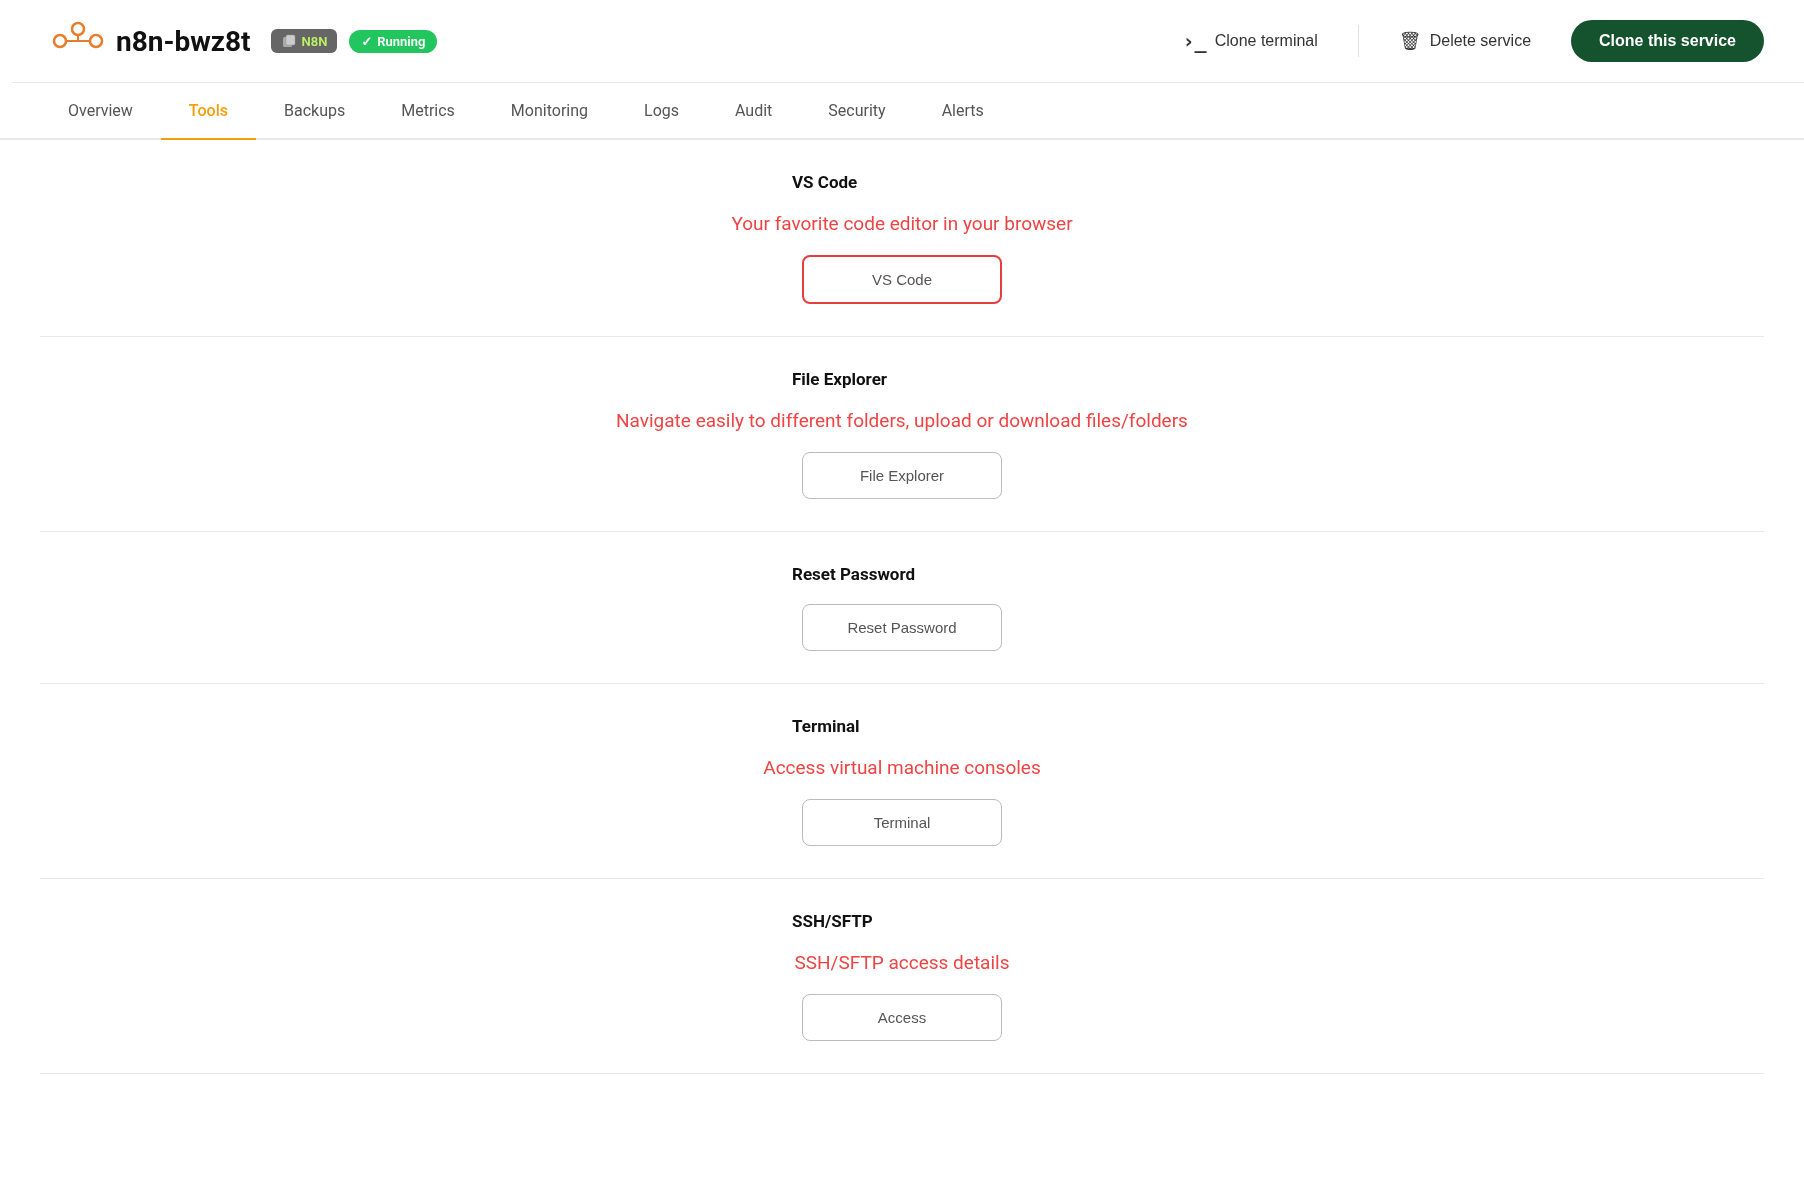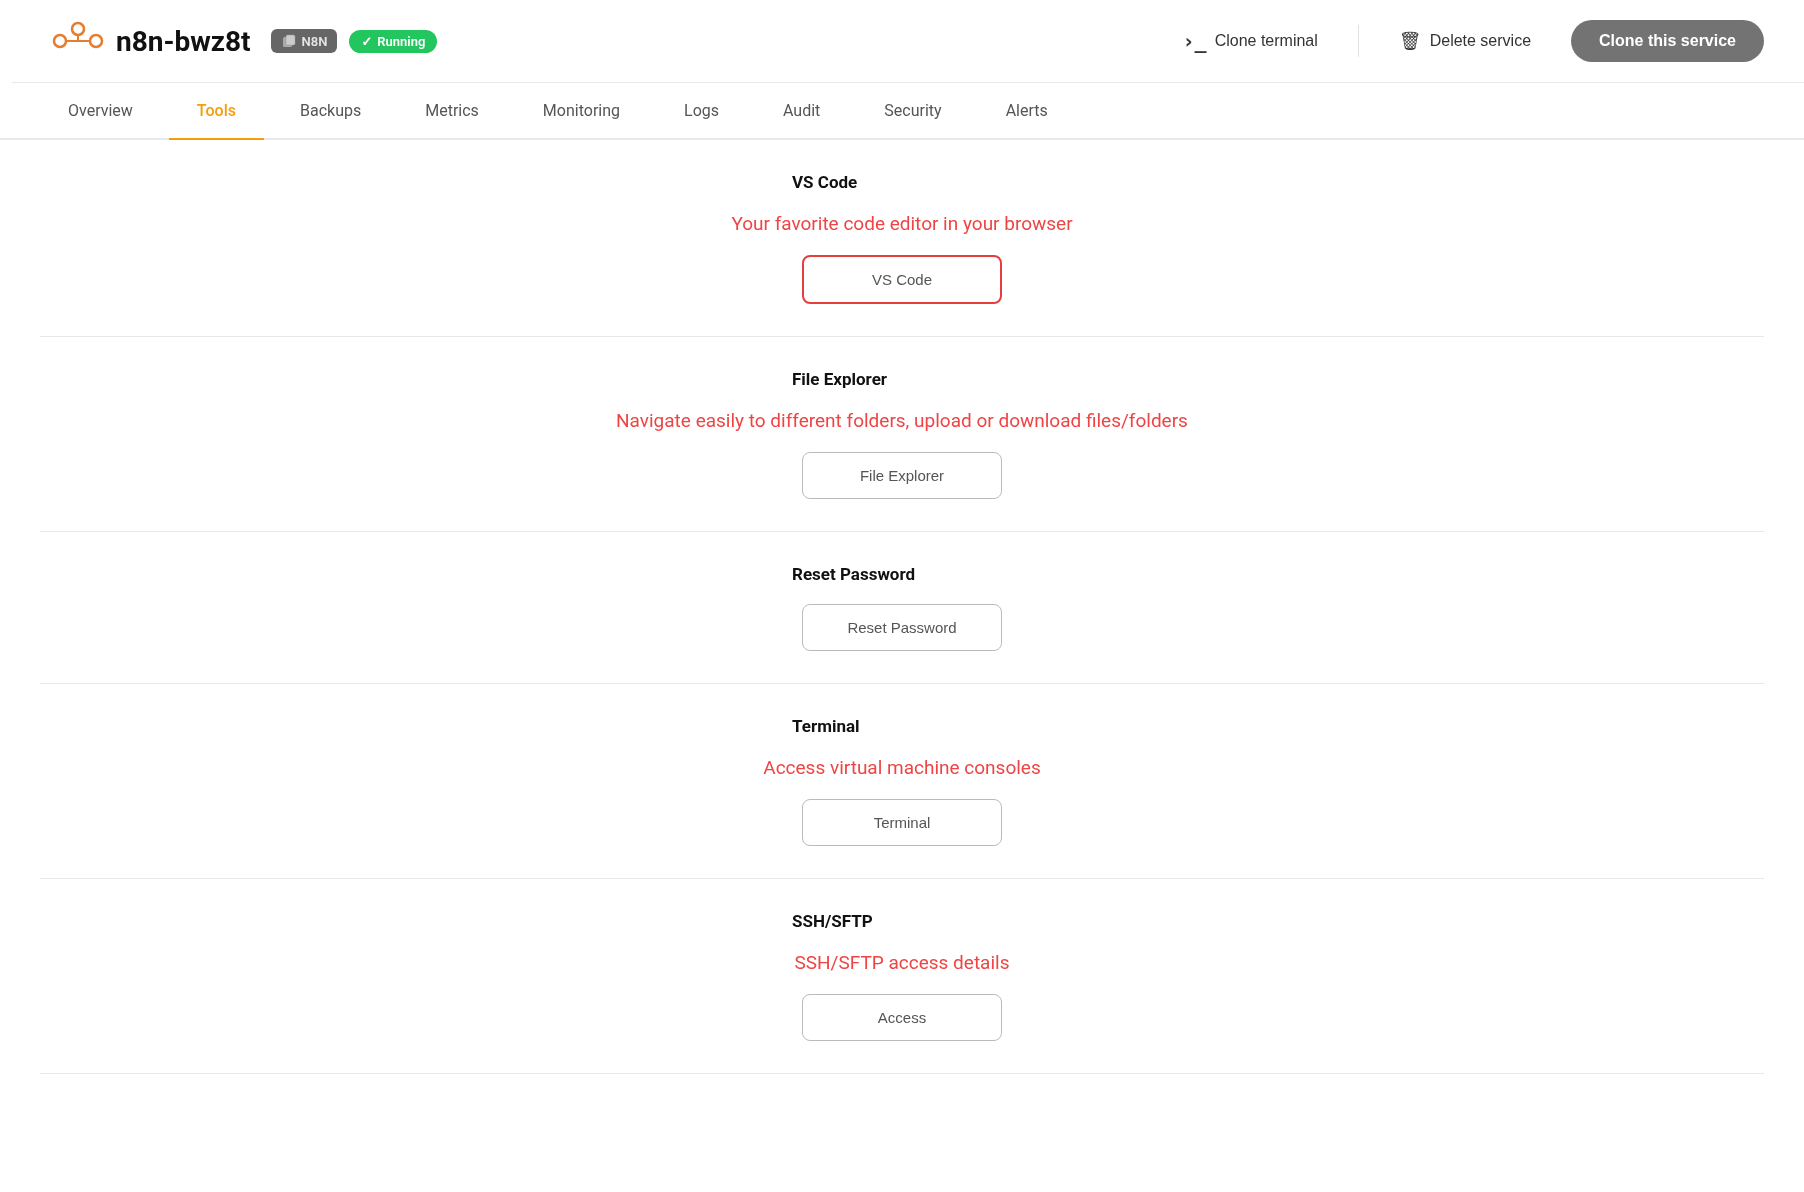--- a/index.html
+++ b/index.html
@@ -25,21 +25,21 @@
       height: 40px;
     }
     .service-title {
       font-size: 28px;
       font-weight: 700;
       color: #111;
       margin-right: 8px;
     }
     .badge-n8n {
       background: #666;
-      color: #e5e5e5;
+      color: #bef264;
       font-size: 13px;
       font-weight: 600;
       padding: 4px 10px;
       border-radius: 6px;
       display: inline-flex;
       align-items: center;
       gap: 5px;
     }
     .badge-running {
       background: #22c55e;
@@ -80,38 +80,38 @@
       color: #333;
       cursor: pointer;
       padding: 8px 16px;
     }
     .divider-v {
       width: 1px;
       height: 32px;
       background: #e0e0e0;
     }
     .btn-clone {
-      background: #737373;
+      background: #14532d;
       color: #fff;
       border: none;
       border-radius: 30px;
       font-size: 16px;
       font-weight: 600;
       padding: 12px 28px;
       cursor: pointer;
       white-space: nowrap;
     }
 
     
     .tabs {
       display: flex;
       align-items: center;
       padding: 0 40px;
       border-bottom: 2px solid #e8e8e8;
-      gap: 8px;
+      gap: 0;
     }
     .tab {
       padding: 18px 28px;
       font-size: 16px;
       font-weight: 400;
       color: #555;
       cursor: pointer;
       border-bottom: 2px solid transparent;
       margin-bottom: -2px;
       white-space: nowrap;

